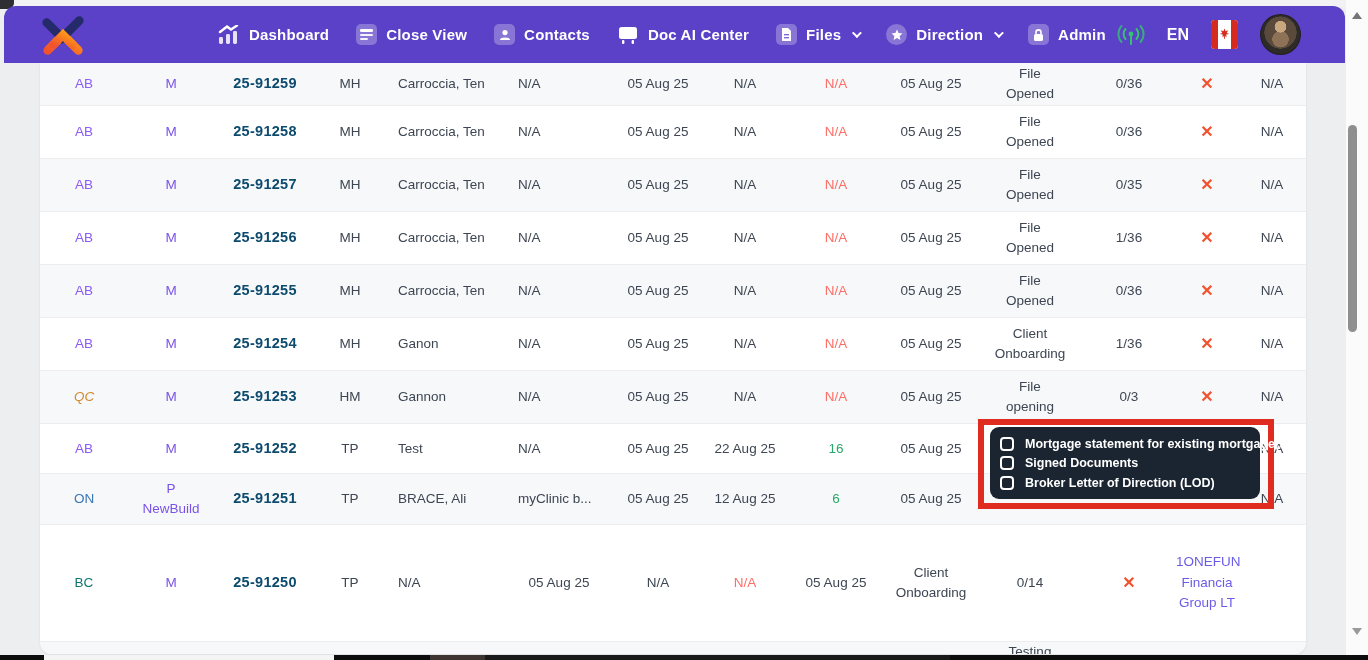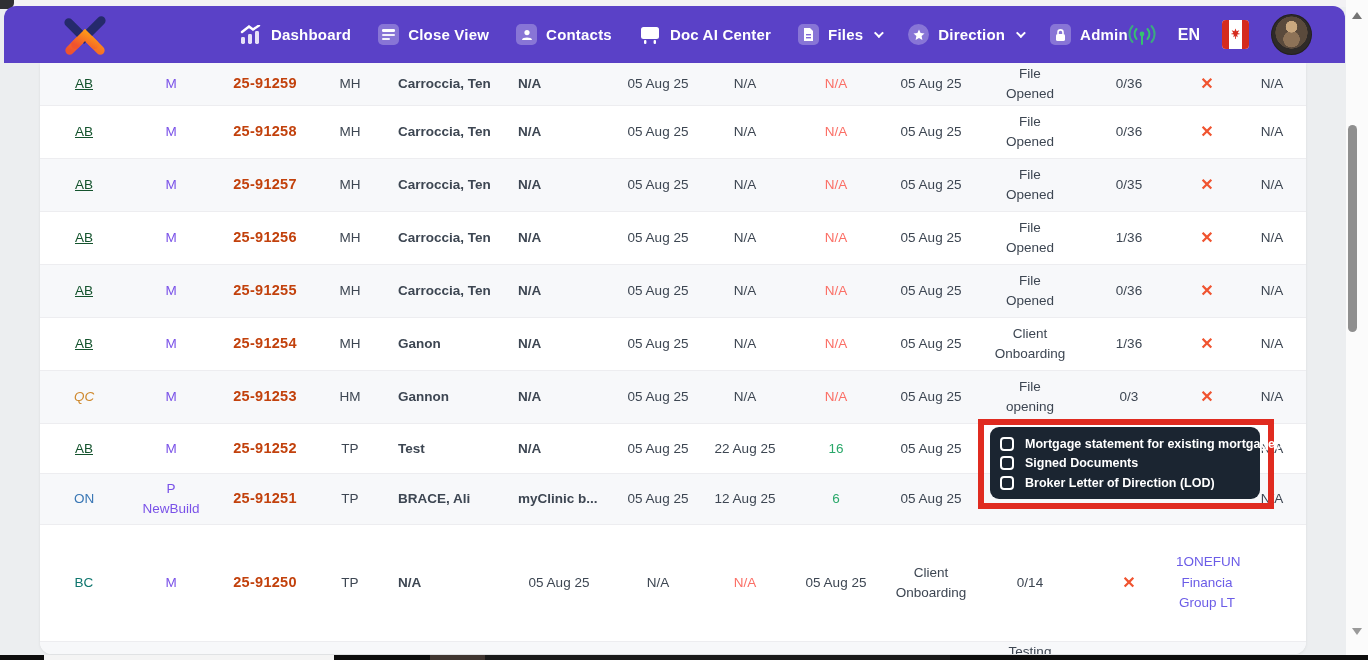--- a/index.html
+++ b/index.html
@@ -5,21 +5,21 @@
   * { box-sizing: border-box; margin: 0; padding: 0; }
   html,body { width:1368px; height:660px; overflow:hidden; background:#eceef0;
               font-family:"Liberation Sans", sans-serif; }
 
   
   .top-strip { position:absolute; left:0; top:0; width:1368px; height:7px; background:#f2f1f4; }
   .corner-notch { position:absolute; left:0; top:0; width:14px; height:9px; background:#2f2f33; border-radius:0 0 6px 0; }
 
   .navbar { position:absolute; left:4px; top:6px; width:1341px; height:57px;
             background:#5a41c7; border-radius:12px 12px 0 0;
-            display:flex; align-items:center; color:#fff;padding-left:22px; }
+            display:flex; align-items:center; color:#fff; }
   .logo { width:46px; height:46px; margin-left:36px; flex:0 0 auto; }
   .menu { display:flex; align-items:center; gap:27px; margin-left:132px; }
   .menu-item { display:flex; align-items:center; gap:9px; cursor:pointer;
                font-size:15px; font-weight:700; letter-spacing:.2px; white-space:nowrap; }
   .ibox { width:21px; height:21px; border-radius:5px; background:rgba(255,255,255,.28);
           display:flex; align-items:center; justify-content:center; flex:0 0 auto; }
   .ibox.round { border-radius:50%; }
   .caret { width:7px; height:7px; border-right:2px solid #fff; border-bottom:2px solid #fff;
            transform:rotate(45deg) translateY(-2px); margin-left:2px; }
   .nav-right { display:flex; align-items:center; gap:22px; margin-left:auto; margin-right:44px; }
@@ -44,27 +44,27 @@
   .vscroll .thumb { position:absolute; left:2px; top:125px; width:9px; height:207px; background:#8f8f8f; border-radius:5px; }
 
   
   .card { position:absolute; left:40px; top:63px; width:1266px; height:591px; background:#fff;
           border-radius:0 0 12px 12px; overflow:hidden; box-shadow:0 1px 3px rgba(0,0,0,.08); }
   .trow { display:grid; grid-template-columns:88px 86px 102px 68px 120px 110px 88px 86px 96px 94px 104px 94px 62px 68px;
           align-items:center; border-bottom:1px solid #ededf0; }
   .trow.alt { background:#f7f8fa; }
   .cell { text-align:center; font-size:13.5px; color:#3d4652; line-height:1.45;
           white-space:pre-line; overflow:visible; }
-  .cell.left { text-align:left; padding-left:14px; white-space:normal;font-weight:bold; }
-  .prov-green { color:#14532d; font-weight:500;text-decoration:underline; }
+  .cell.left { text-align:left; padding-left:14px; white-space:normal; }
+  .prov-green { color:#8b5cf6; font-weight:500; }
   .prov-orange { color:#cf892e; font-weight:500;font-style:italic; }
   .prov-blue  { color:#3a77b5; font-weight:500; }
   .prov-red   { color:#0f766e; font-weight:400; }
   .purple { color:#7a52e8; }
-  .fileno { font-weight:700; color:#c2410c; font-size:14.5px; letter-spacing:.3px; }
+  .fileno { font-weight:700; color:#0c4a6e; font-size:14.5px; letter-spacing:.3px; }
   .red-na { color:#fb6f66; }
   .green-num { color:#2aa86a; }
   .x-mark { color:#f05430; font-size:16px; font-weight:700; cursor:pointer; }
   .link-col { color:#6b5ce7; line-height:1.55; }
 
   
   .highlight-box { position:absolute; left:978px; top:419px; width:296px; height:90px;
                    border:6px solid #e02b20; z-index:40; background:transparent; }
   .popup { position:absolute; left:6px; top:2px; width:270px; height:72px; background:#1b2531;
            border-radius:9px; display:flex; flex-direction:column; justify-content:space-evenly;

